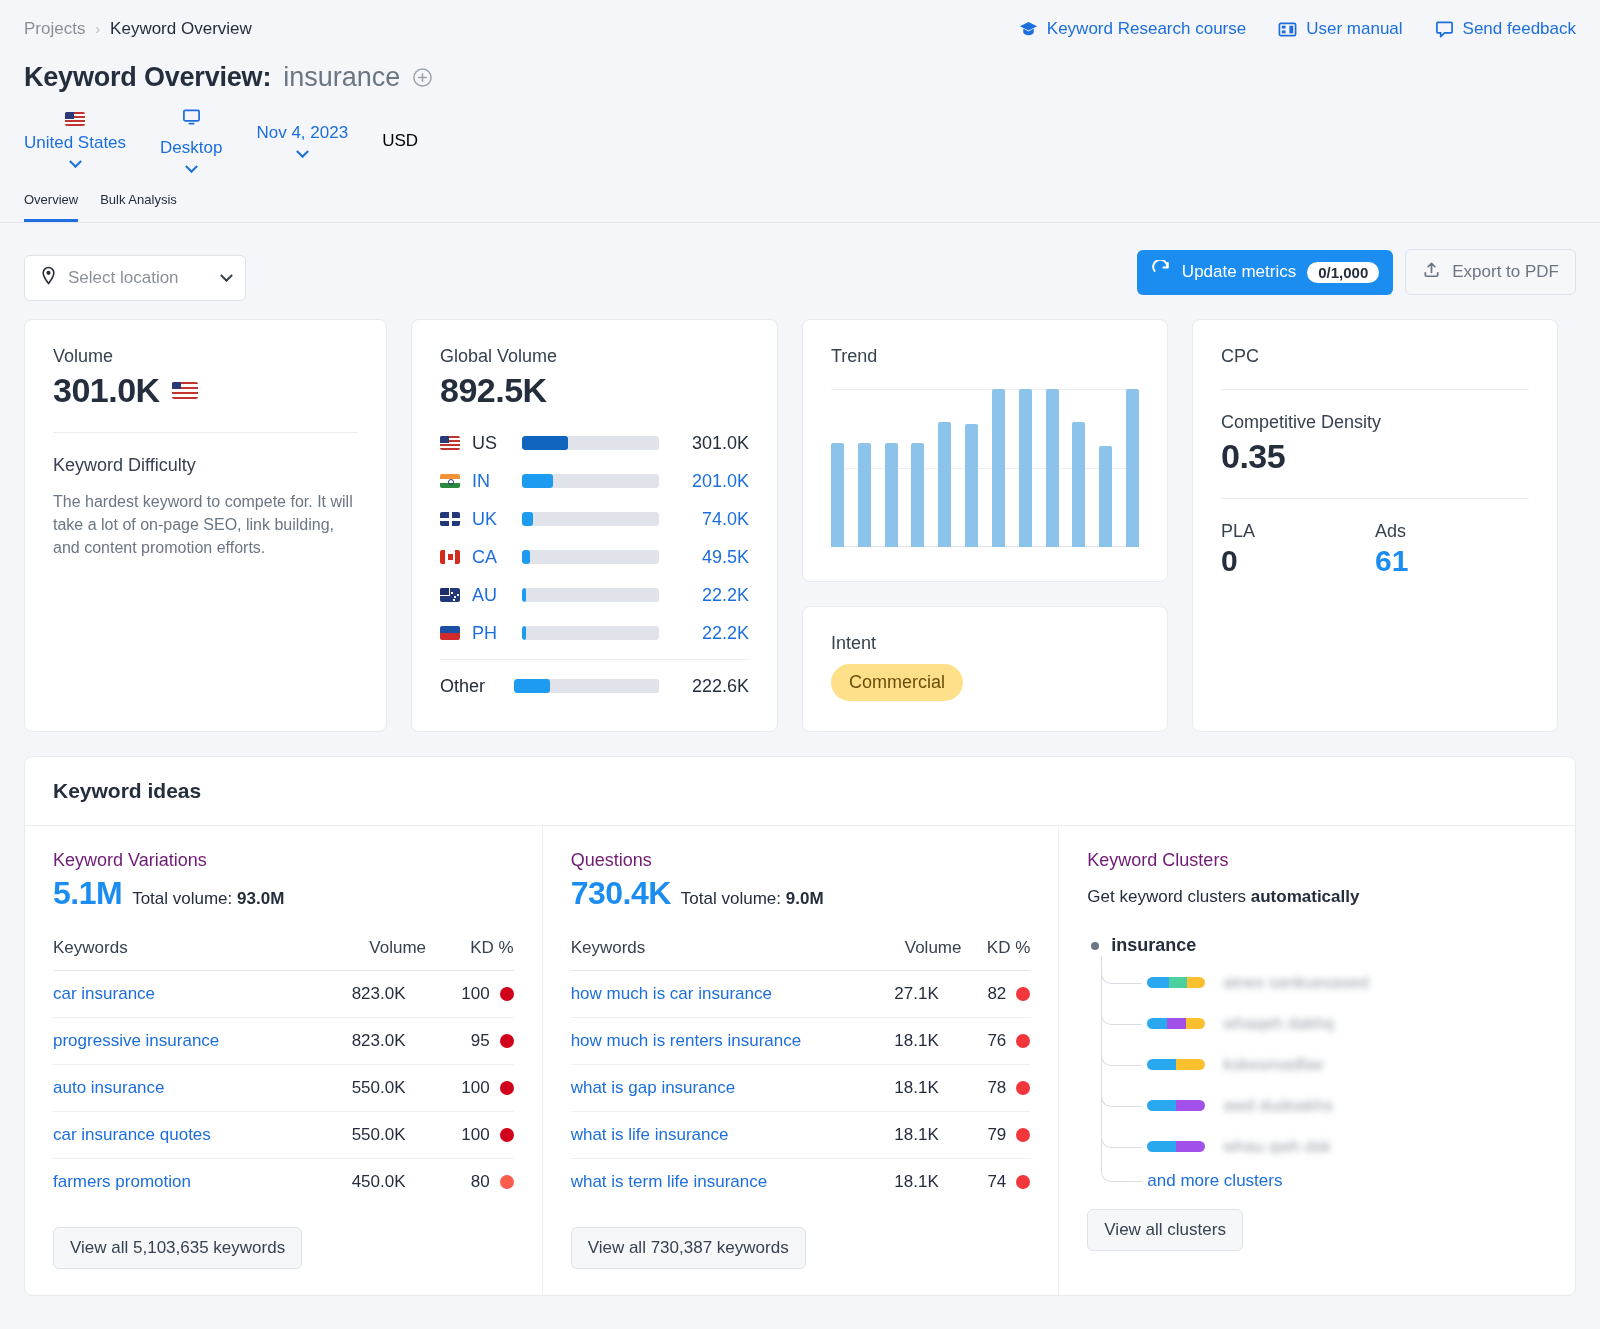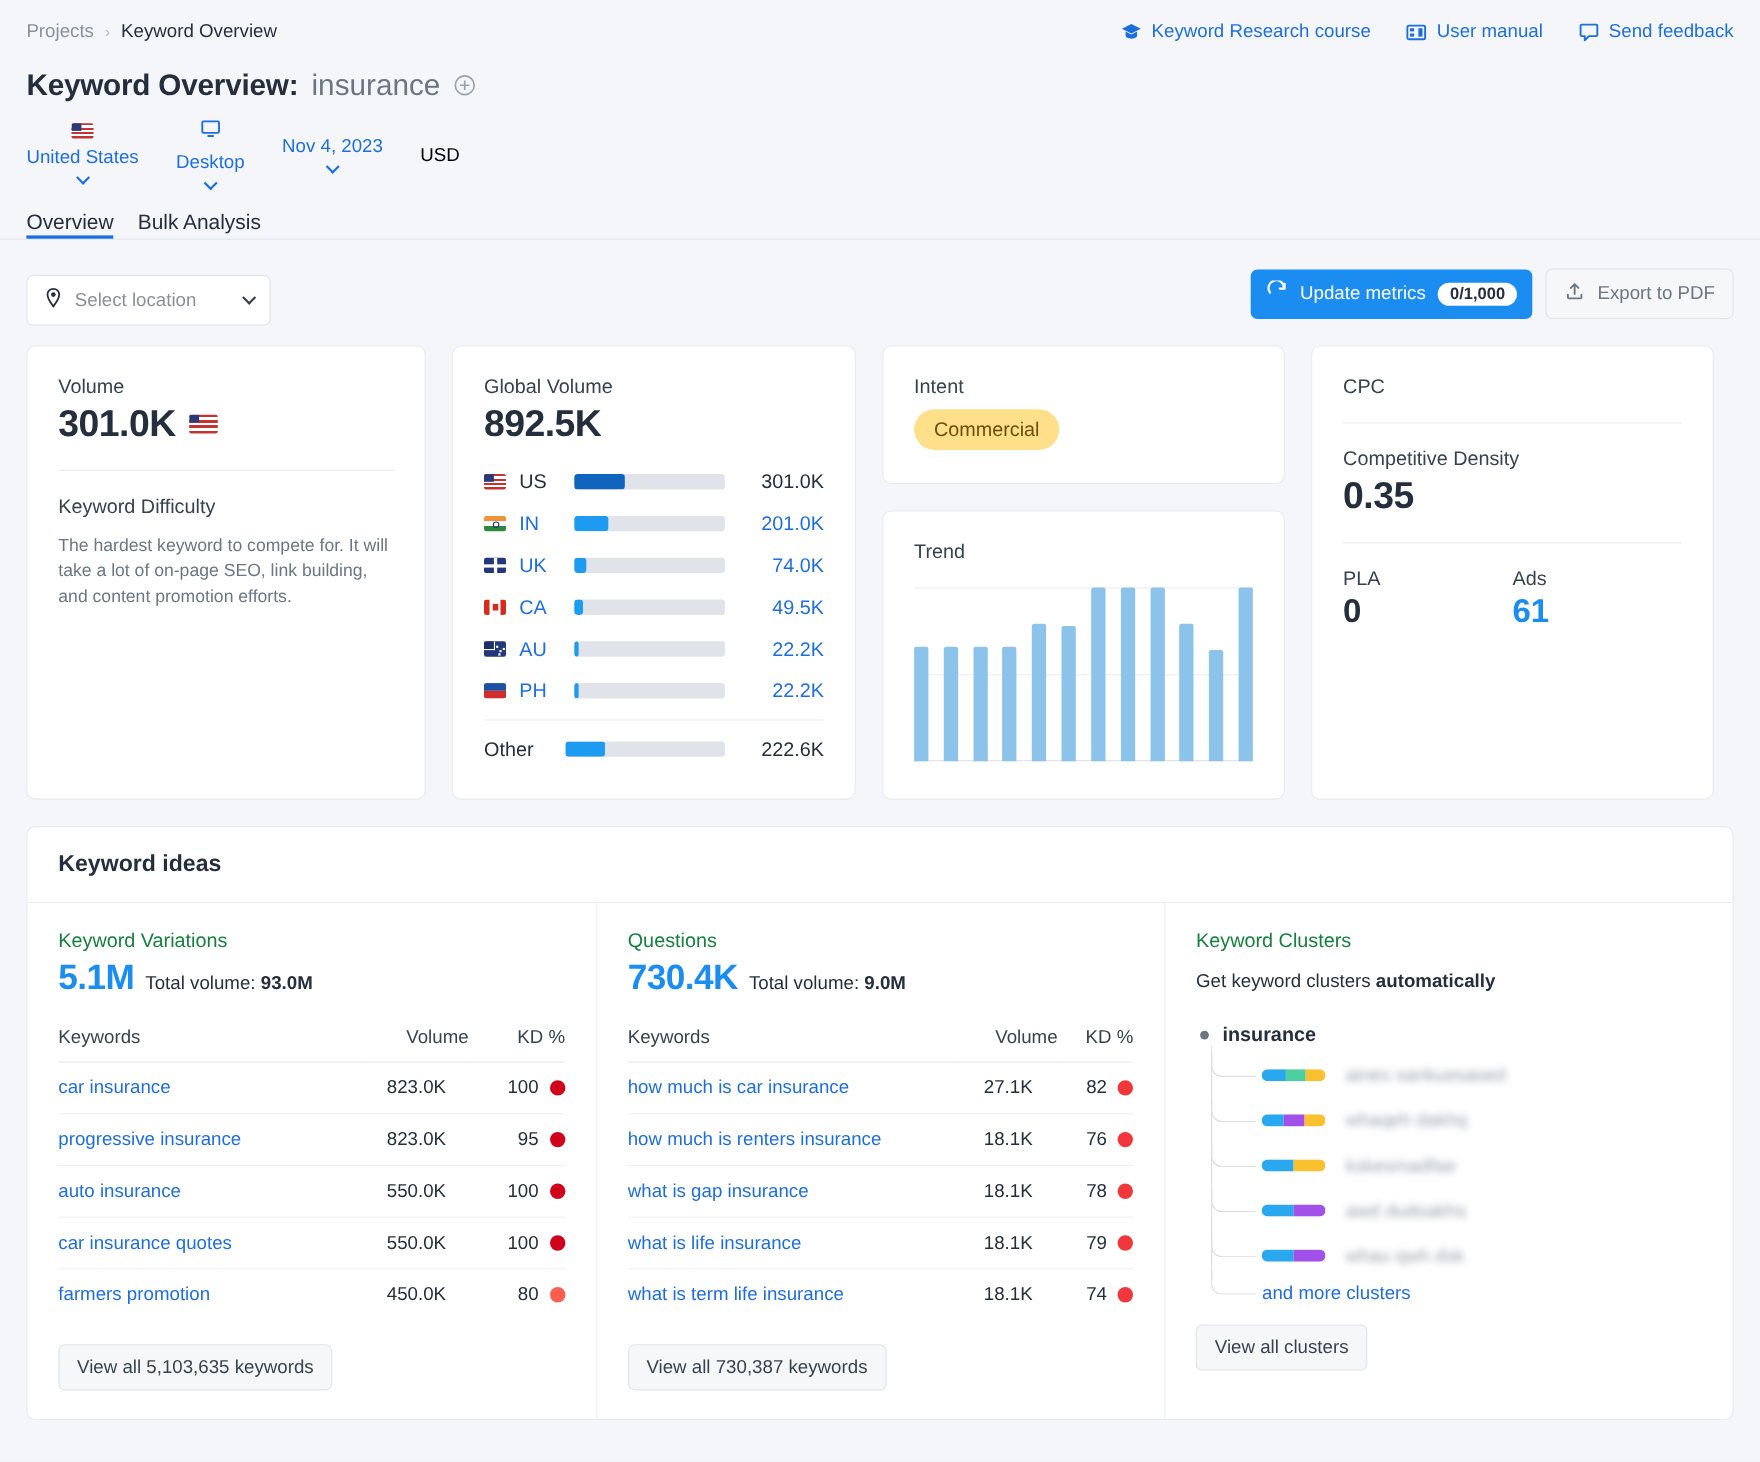--- a/index.html
+++ b/index.html
@@ -48,21 +48,21 @@
   .flag-au::after { content:''; position:absolute; left:14px; top:8px; width:2px; height:2px; background:#fff; box-shadow: -3px -4px 0 #fff, 3px -2px 0 #fff, -1px 3px 0 #fff; }
   .flag-ph { background:#fff; }
   .flag-ph::before { content:''; position:absolute; left:0; top:0; width:20px; height:7px; background:#1b50a5; }
   .flag-ph::after { content:''; position:absolute; left:0; top:7px; width:20px; height:7px; background:#d02c2c; }
   .chev { display:inline-block; width:9px; height:9px; border-right:2.2px solid currentColor; border-bottom:2.2px solid currentColor;
           transform: rotate(45deg) translate(-2px,-2px); }
   .usd { color:#000000; }
 
   
   .tabs { margin-top: 18px; padding: 0 24px; display: flex; gap: 22px; border-bottom: 1px solid #e3e7ec; }
-  .tab { font-size: 19px; color: #242e3d; cursor: pointer; border-bottom: 3px solid transparent; }
+  .tab { font-size: 13px; padding-bottom: 12px; color: #242e3d; cursor: pointer; border-bottom: 3px solid transparent; }
   .tab.active { border-bottom-color: #1c6ede; font-weight: normal; }
   .tab.inactive { color: #242e3d; }
 
   
   .toolbar { padding: 20px 24px 0; display: flex; align-items: center; }
   .loc-select { display: flex; align-items: center; gap: 10px; background:#fff; border:1px solid #dfe3e9; border-radius: 6px;
                 padding: 10px 14px; font-size: 17px; color:#8a9099; cursor:pointer; min-width: 222px; margin-top: 12px; }
   .loc-select .chev { color:#36424f; margin-left: auto; }
   .toolbar-right { margin-left: auto; display: flex; align-items: center; gap: 12px; }
   .btn-primary { display:flex; align-items:center; gap:11px; background:#1c8df0; color:#fff; border:none; border-radius:6px;
@@ -109,21 +109,21 @@
   .pla-col { width: 50%; }
   .pla-val { font-size: 30px; font-weight:bold; margin-top: 2px; }
   .pla-val.blue { color:#1c8df0; }
 
   
   .ideas { margin: 24px 24px 0; background:#fff; border:1px solid #e7eaee; border-radius: 8px; }
   .ideas-head { padding: 22px 28px; font-size: 21px; font-weight: bold; border-bottom:1px solid #e9ecf0; }
   .ideas-body { display: grid; grid-template-columns: 1fr 1fr 1fr; }
   .ideas-col { padding: 24px 28px 0; }
   .ideas-col + .ideas-col { border-left: 1px solid #eef0f3; }
-  .col-title { font-size: 18px; color:#15803d; }
+  .col-title { font-size: 18px; color:#701a75; }
   .col-big { display:flex; align-items:baseline; gap: 10px; margin-top: 4px; }
   .col-num { font-size: 32px; font-weight:bold; color:#1c8df0; letter-spacing:-0.5px; }
   .col-total { font-size: 17px; color:#242e3d; }
   .col-total b { font-weight: bold; }
 
   table { width: 100%; border-collapse: collapse; margin-top: 26px; }
   th { font-size: 17px; font-weight: normal; color:#36424f; padding-bottom: 12px; text-align:left; }
   th.num { text-align: right; }
   td { font-size: 17px; padding: 13px 0; border-top: 1px solid #eef0f3; vertical-align: middle; }
   tr:first-child td { border-top: 1px solid #e3e7ec; }
@@ -337,24 +337,20 @@
         <span class="gv-code dark" style="width:auto;min-width:62px;">Other</span>
         <span class="gv-bar">
             <i class="gv-fill" style="width:24.9%"></i>
           </span>
         <span class="gv-val dark">222.6K</span>
       </div>
     </div>
   </div>
 
   <div style="display:flex;flex-direction:column;gap:24px;">
-    <div class="card card-pad" style="padding-bottom:30px;">
-      <div class="metric-label">Intent</div>
-      <div class="badge-intent">Commercial</div>
-    </div>
     <div class="card card-pad" style="flex:1;">
       <div class="metric-label">Trend</div>
       <div class="trend-chart">
         <div class="grid-line" style="top:0;"></div>
         <div class="grid-line" style="top:50%;"></div>
         <div class="grid-line" style="bottom:0;background:#dfe2e8;"></div>
         <div class="bars">
           <div class="bar" style="height:66%"></div>
           <div class="bar" style="height:66%"></div>
           <div class="bar" style="height:66%"></div>
@@ -362,20 +358,24 @@
           <div class="bar" style="height:79%"></div>
           <div class="bar" style="height:78%"></div>
           <div class="bar" style="height:100%"></div>
           <div class="bar" style="height:100%"></div>
           <div class="bar" style="height:100%"></div>
           <div class="bar" style="height:79%"></div>
           <div class="bar" style="height:64%"></div>
           <div class="bar" style="height:100%"></div>
         </div>
       </div>
+    </div>
+    <div class="card card-pad" style="padding-bottom:30px;">
+      <div class="metric-label">Intent</div>
+      <div class="badge-intent">Commercial</div>
     </div>
   </div>
 
   <div class="card card-pad">
     <div class="metric-label">CPC</div>
     <div class="divider"></div>
     <div class="metric-label" style="margin-top:22px;">Competitive Density</div>
     <div class="metric-value">0.35</div>
     <div class="divider"></div>
     <div class="pla-row">

